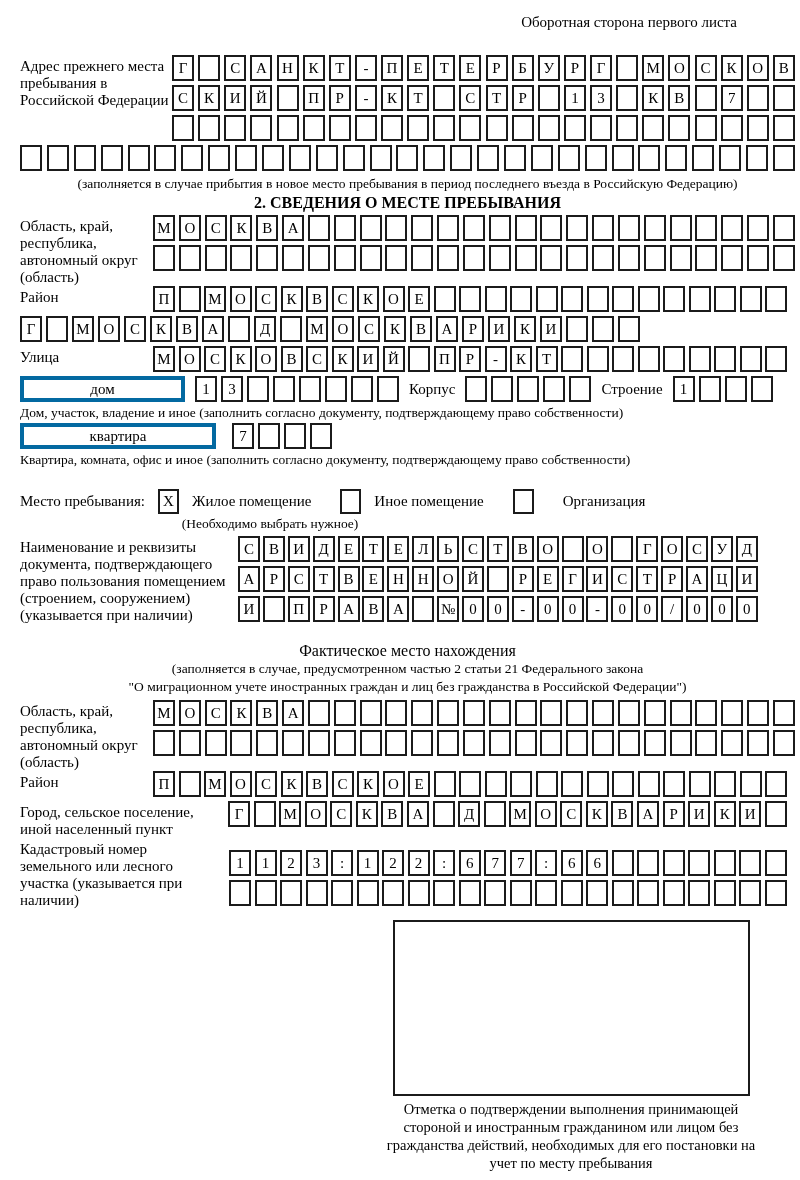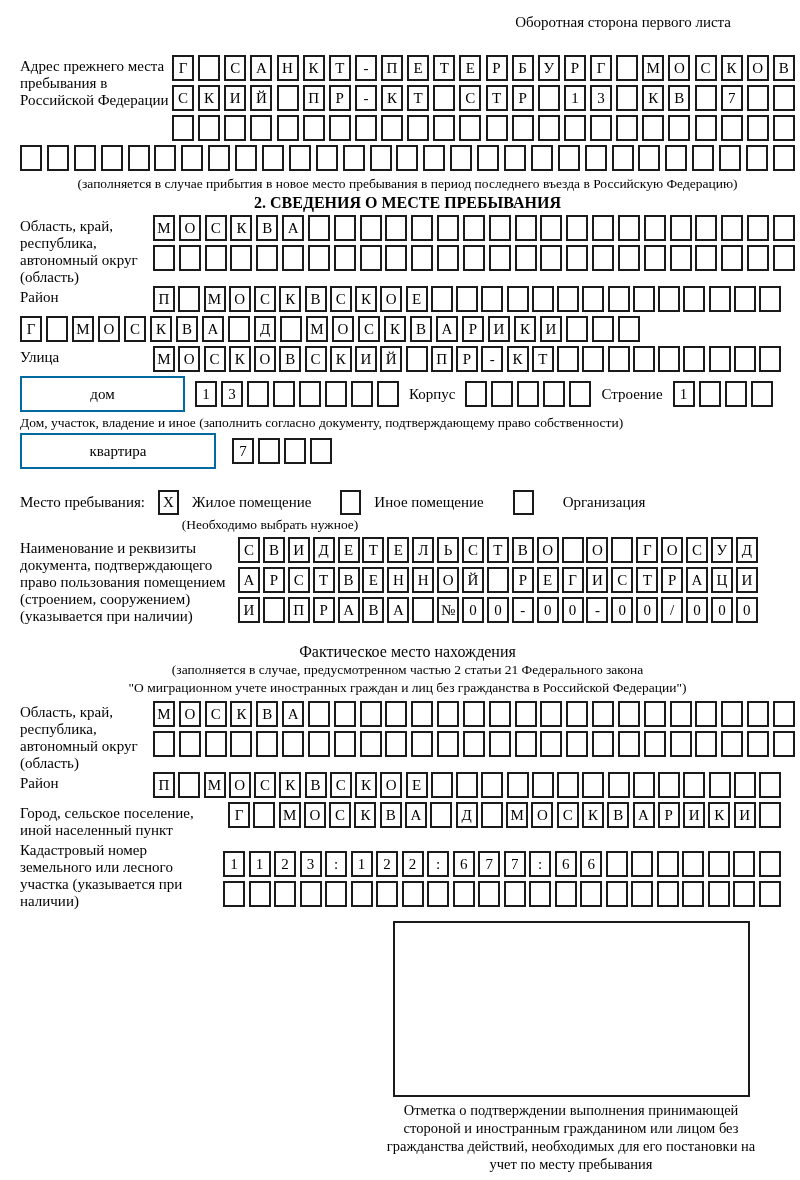--- a/index.html
+++ b/index.html
@@ -1,17 +1,17 @@
 <!DOCTYPE html>
 <html><head>
 <meta charset="utf-8">
 <style>
   html,body{margin:0;padding:0;background:#fff;}
   body{width:800px;height:1180px;font-family:"Liberation Serif", serif;color:#000;}
-  .page{position:relative;box-sizing:border-box;width:800px;height:1180px;padding:14px 19px 0 20px;background:#fff;overflow:hidden;}
+  .page{position:relative;box-sizing:border-box;width:800px;height:1180px;padding:14px 13px 0 20px;background:#fff;overflow:hidden;}
 
   .top-note{text-align:right;padding-right:50px;font-size:15px;margin-bottom:24px;}
 
   .field{display:flex;align-items:flex-start;}
   .label{flex:none;font-size:15px;line-height:17px;padding-top:3px;}
   .lw152{width:152px;} .lw133{width:133px;} .lw155{width:155px;} .lw218{width:218px;} .lw208{width:208px;} .lw175{width:175px;}
 
   .boxrow{display:flex;justify-content:space-between;margin-bottom:4px;}
   .bw623{width:623px;} .bw642{width:642px;} .bw620{width:620px;} .bw520{width:520px;} .bw565{width:565px;}
   .bw558{width:558px;margin-left:auto;}
@@ -19,21 +19,21 @@
   .boxrow.inline{display:inline-flex;justify-content:flex-start;gap:4px;margin-bottom:0;width:auto;}
 
   .cell{box-sizing:border-box;flex:none;display:inline-flex;align-items:center;justify-content:center;
         width:22px;height:26px;border:2px solid #1b1b1b;font-size:15px;line-height:1;background:#fff;}
 
   .caption{font-size:13.5px;line-height:17px;text-align:center;width:775px;}
   .sec-title{font-size:16px;font-weight:bold;text-align:center;width:775px;margin:2px 0 3px 0;}
 
   .domrow{display:flex;align-items:center;gap:10px;margin-bottom:2px;}
   .widebox{box-sizing:border-box;flex:none;display:flex;align-items:center;justify-content:center;
-           height:36px;border:2px solid #0369a1;font-size:15px;}
+           height:26px;border:4px solid #0369a1;font-size:15px;}
   .w165{width:165px;} .w196{width:196px;}
   .inline-label{font-size:15px;flex:none;text-align:right;}
 
   .aptrow{display:flex;align-items:center;gap:16px;margin:2px 0 2px 0;}
 
   .checkrow{display:flex;align-items:center;gap:13px;margin:21px 0 1px 0;font-size:15px;}
   .checkrow .cell{width:21px;height:25px;}
   .sp{margin-left:16px;}
   .choose-note{width:500px;text-align:center;font-size:13.5px;line-height:17px;margin-bottom:4px;}
 
@@ -352,20 +352,21 @@
 
   <div class="aptrow">
     <div class="widebox w196">квартира</div>
     <div class="boxrow inline">
         <span class="cell">7</span>
         <span class="cell"></span>
         <span class="cell"></span>
         <span class="cell"></span>
       </div>
   </div>
+  <div class="caption" style="text-align:left;">Квартира, комната, офис и иное (заполнить согласно документу, подтверждающему право собственности)</div>
 
   <div class="checkrow">
     <span>Место пребывания:</span>
     <span class="cell">X</span>
     <span>Жилое помещение</span>
     <span class="cell sp"></span>
     <span>Иное помещение</span>
     <span class="cell sp"></span>
     <span class="sp">Организация</span>
   </div>

